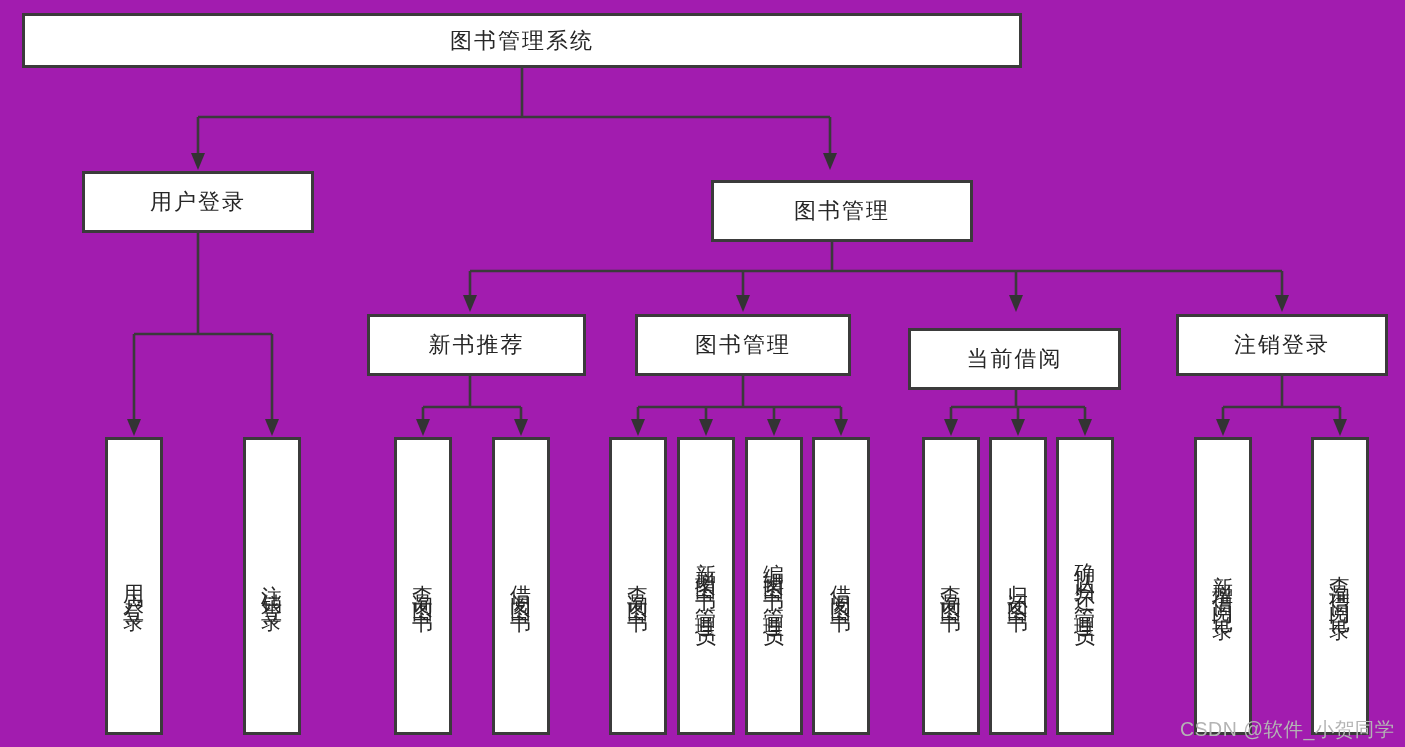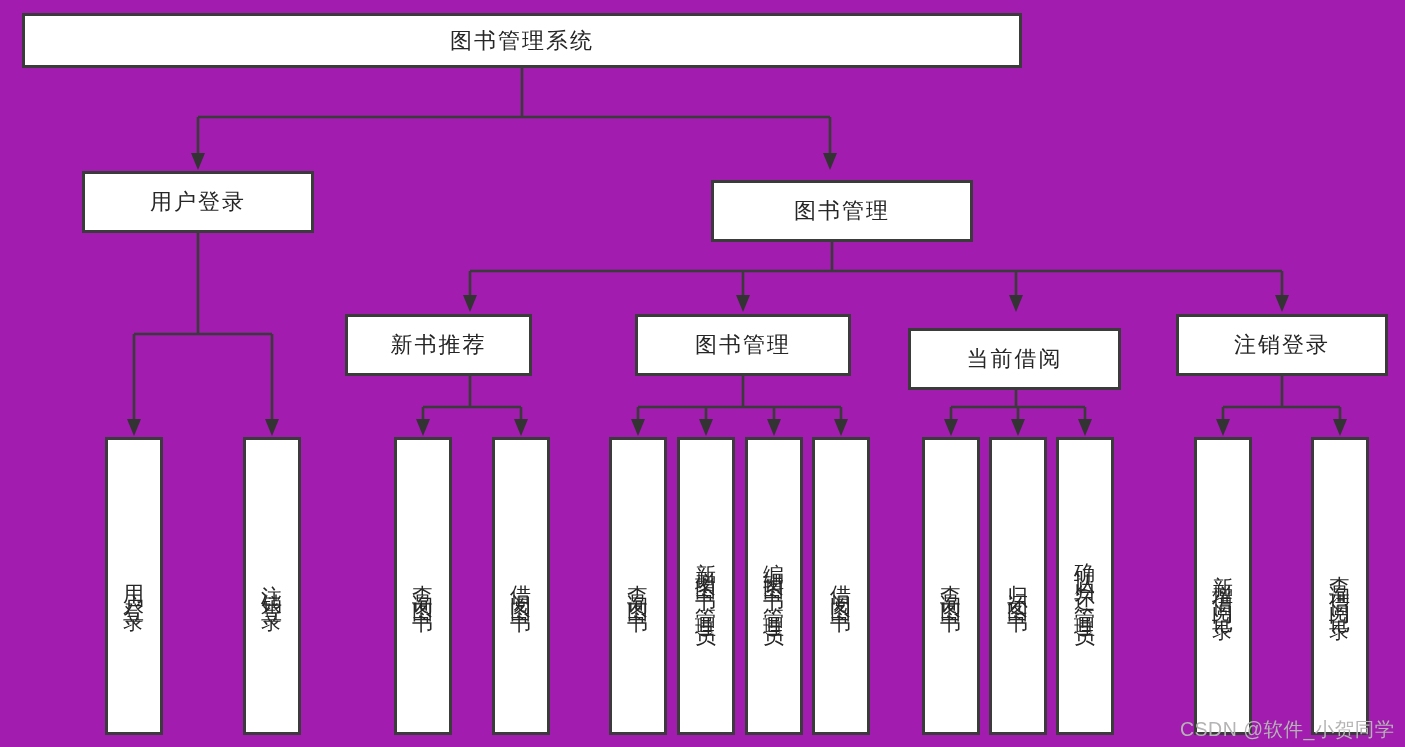--- a/index.html
+++ b/index.html
@@ -122,21 +122,21 @@
       <polygon class="ahead" points="1216,419 1230,419 1223,436"></polygon>
     <path class="cline" d="M1340,407 V421"></path>
       <polygon class="ahead" points="1333,419 1347,419 1340,436"></polygon>
   </svg>
 
   <div class="box h-box" style="left:22px; top:13px; width:1000px; height:55px;">图书管理系统</div>
 
   <div class="box h-box" style="left:82px; top:171px; width:232px; height:62px;">用户登录</div>
   <div class="box h-box" style="left:711px; top:180px; width:262px; height:62px;">图书管理</div>
 
-  <div class="box h-box" style="left:345px; top:314px; width:187px; height:62px;font-family:Liberation Mono, monospace;">新书推荐</div>
+  <div class="box h-box" style="left:367px; top:314px; width:219px; height:62px;font-family:Liberation Mono, monospace;">新书推荐</div>
   <div class="box h-box" style="left:635px; top:314px; width:216px; height:62px;">图书管理</div>
   <div class="box h-box" style="left:908px; top:328px; width:213px; height:62px;">当前借阅</div>
   <div class="box h-box" style="left:1176px; top:314px; width:212px; height:62px;">注销登录</div>
 
   <div class="box v-box" style="left:105px;">
     <span class="vtext">用户登录</span>
   </div>
   <div class="box v-box" style="left:243px;">
     <span class="vtext">注销登录</span>
   </div>

